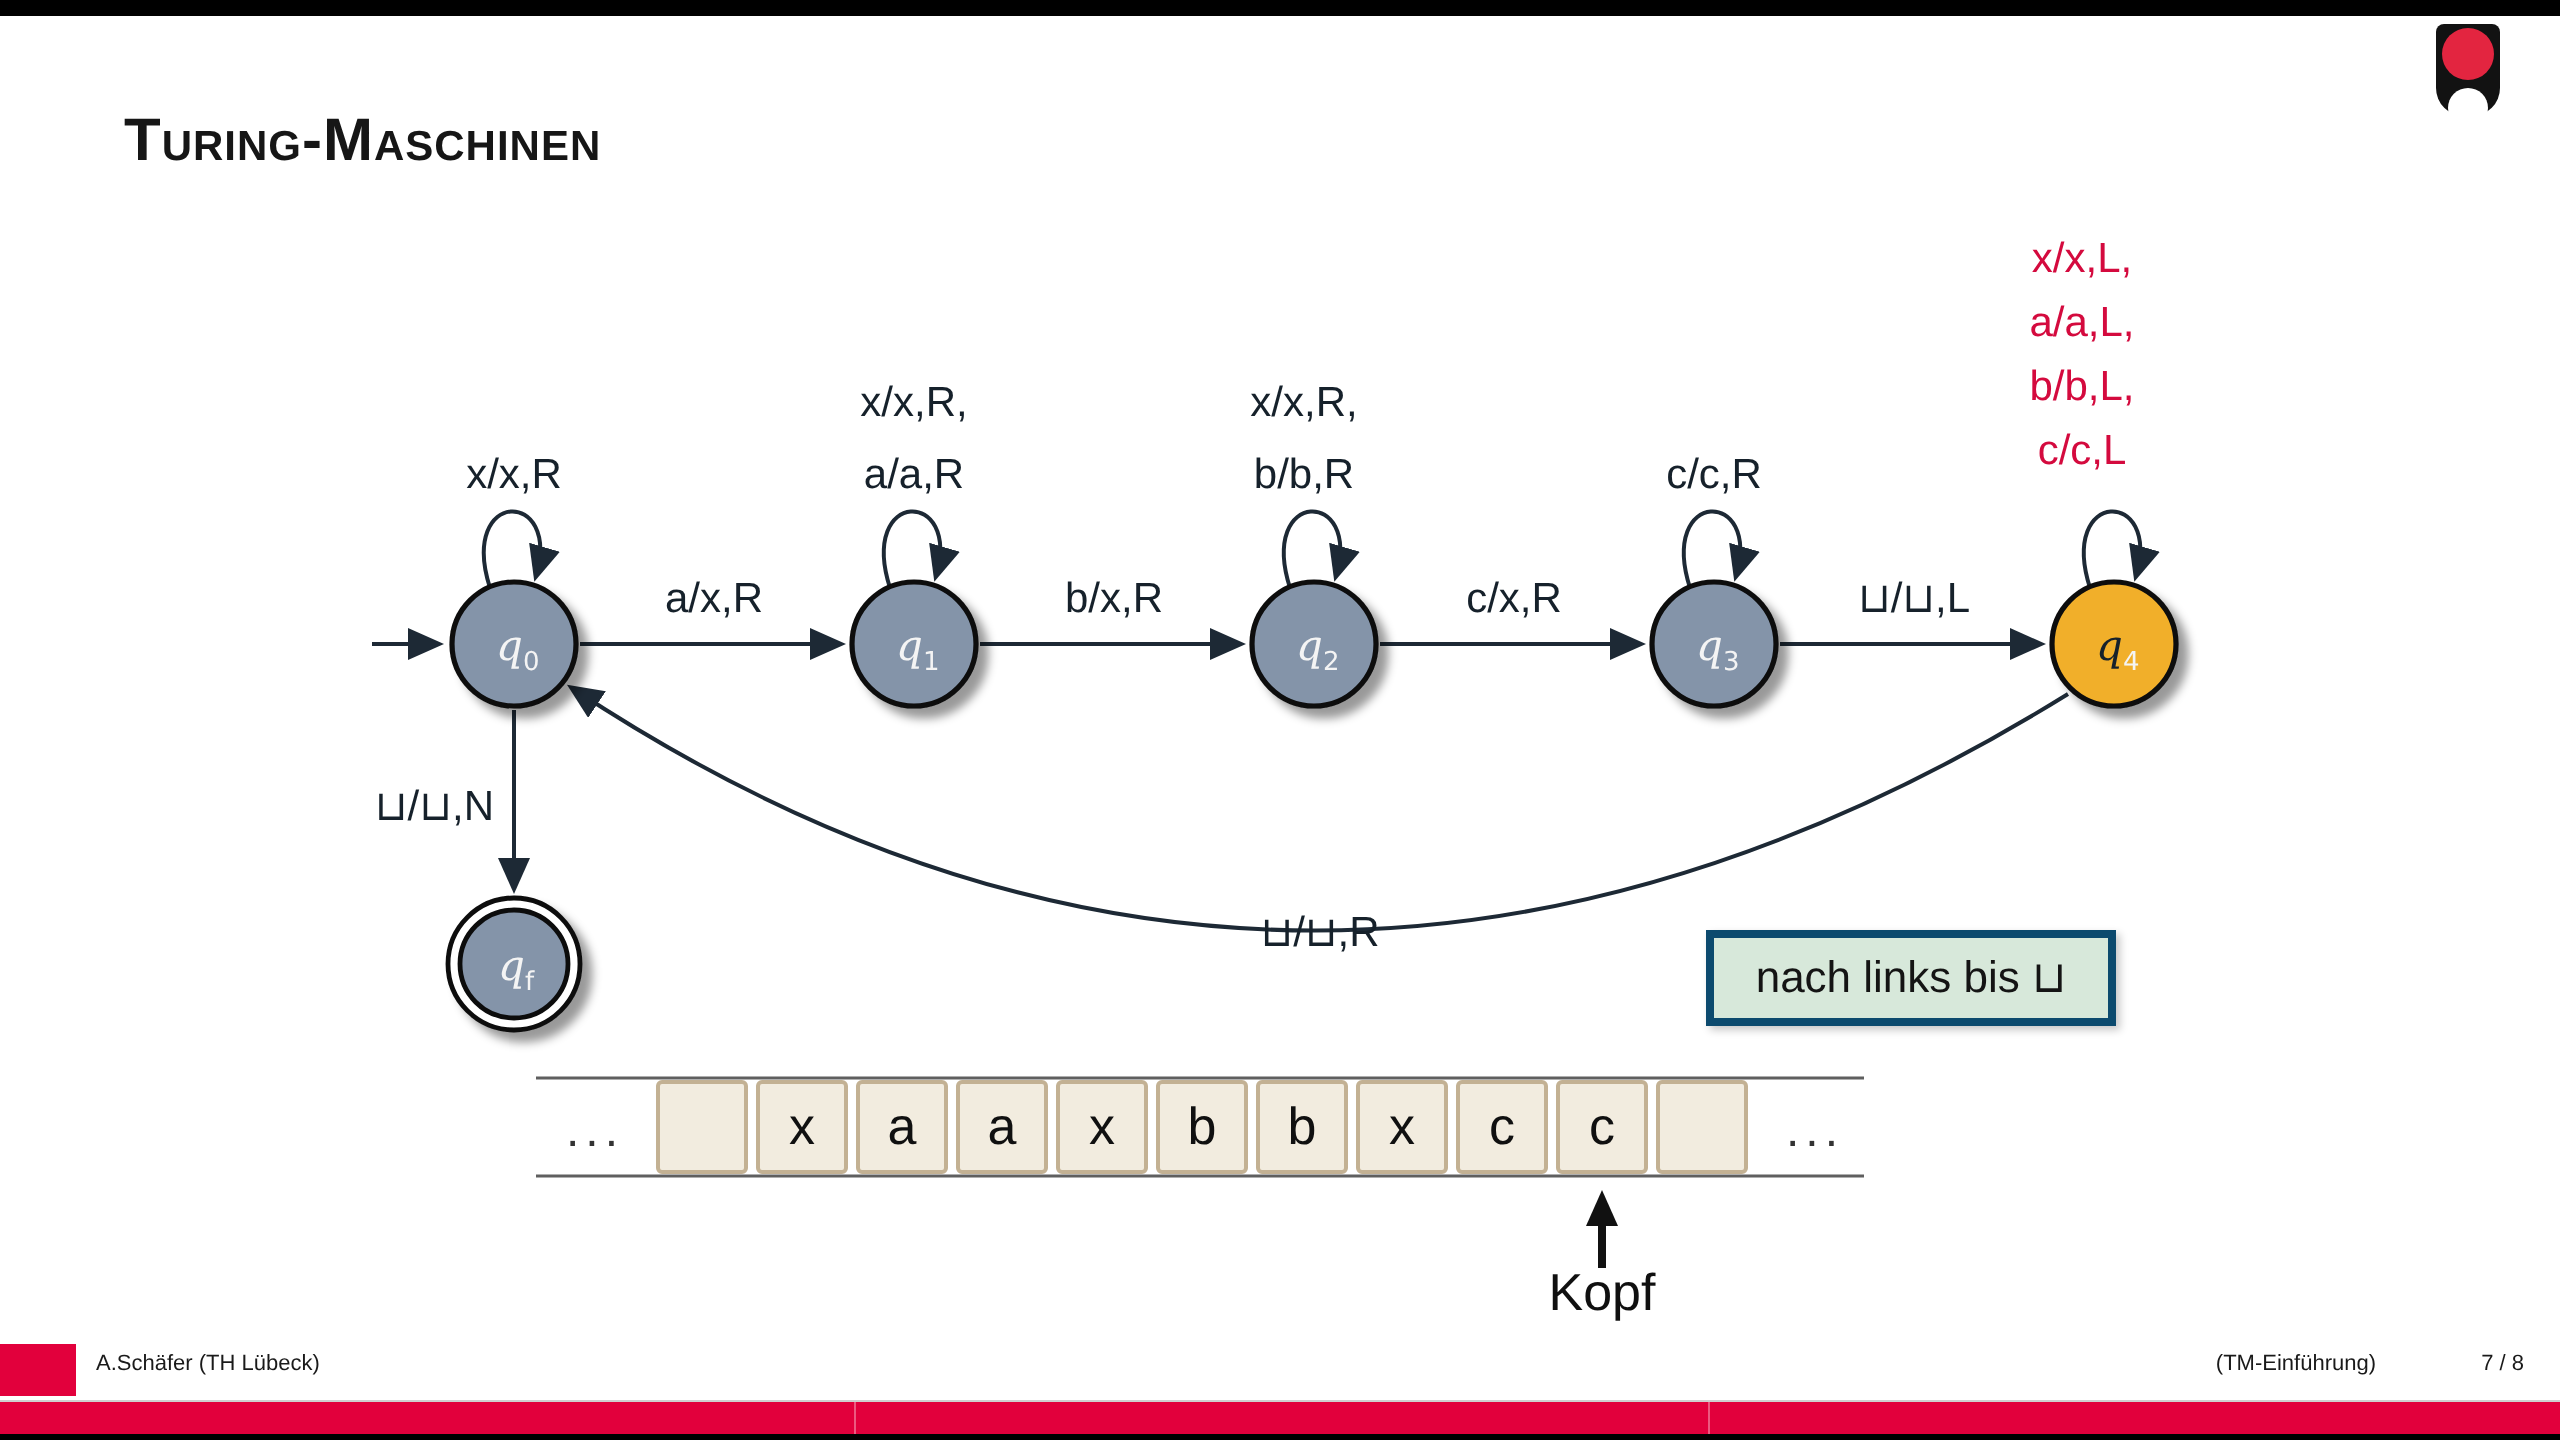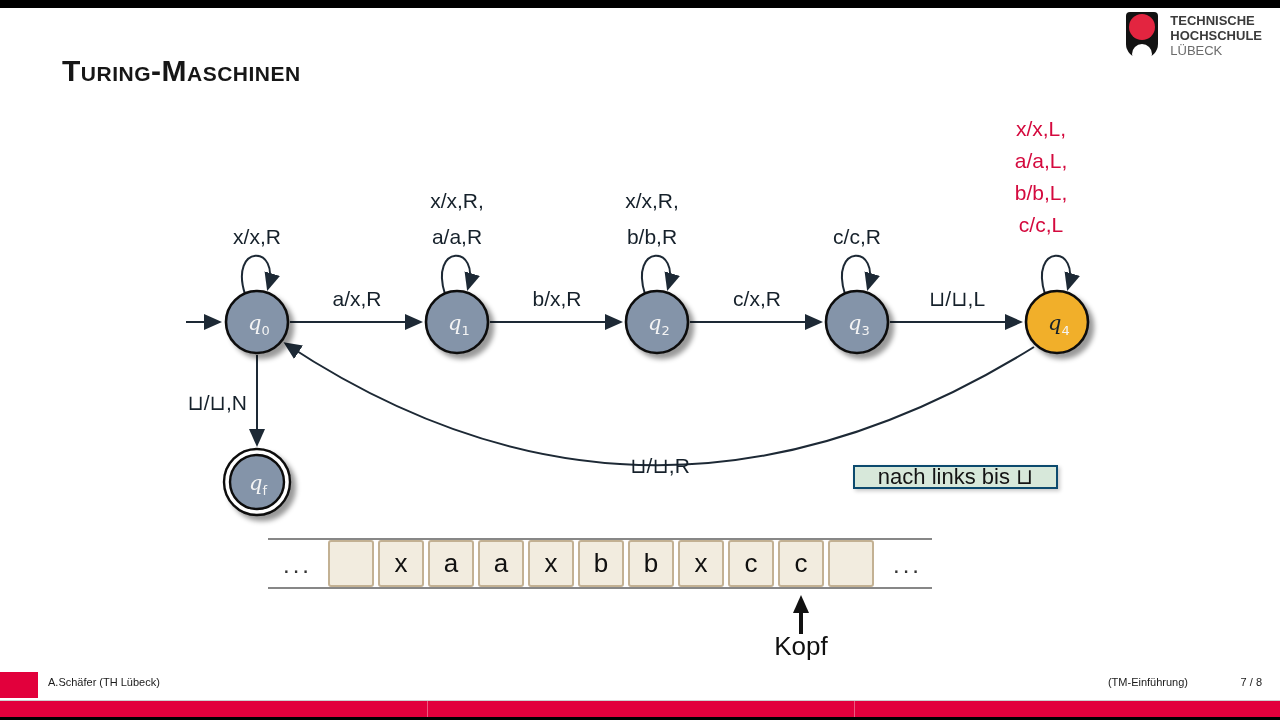--- a/index.html
+++ b/index.html
@@ -31,22 +31,22 @@
   svg text{font-family:"Liberation Sans","DejaVu Sans",sans-serif;}
   .edge-lbl{font-size:21px;fill:#16212b;}
   .red-lbl{font-size:21px;fill:#d40a3e;}
   .state-lbl{font-family:"DejaVu Serif",serif;font-style:italic;font-size:21px;fill:#f4f4f4;}
   .state-sub{font-family:"DejaVu Sans",sans-serif;font-style:normal;font-size:13px;fill:#f4f4f4;}
   .tape-lbl{font-size:26px;fill:#101010;}
   .dots{font-size:24px;fill:#333;letter-spacing:3px;}
   .kopf{font-size:26px;fill:#101010;}
 
   .note-box{
-    position:absolute;left:853px;top:465px;width:205px;height:24px;
-    background:#d7e8da;border:2px solid #0c4a6e;box-sizing:border-box;
+    position:absolute;left:853px;top:465px;width:205px;height:48px;
+    background:#d7e8da;border:4px solid #0c4a6e;box-sizing:border-box;
     display:flex;align-items:center;justify-content:center;
     font-size:22px;color:#141414;
     box-shadow:2px 2px 4px rgba(0,0,0,.22);
   }
 
   .footline{position:absolute;left:0;top:672px;width:1280px;height:28px;background:#fff;}
   .footline .red-block{position:absolute;left:0;top:0;width:38px;height:26px;background:#e2003c;}
   .foot-text{position:absolute;top:4px;font-size:11px;color:#1a1a1a;}
   .foot-author{left:48px;}
   .foot-section{right:92px;}
@@ -57,25 +57,20 @@
 
 <div class="bar-top"></div>
 
 <div class="slide-title">Turing-Maschinen</div>
 
 <div class="logo">
   <div class="logo-mark">
     <div class="blk"></div>
     <div class="notch"></div>
     <div class="dot"></div>
-  </div>
-  <div class="logo-text">
-    <div class="l1">TECHNISCHE</div>
-    <div class="l2">HOCHSCHULE</div>
-    <div class="l3">LÜBECK</div>
   </div>
 </div>
 
 <svg width="1280" height="720" viewBox="0 0 1280 720" style="position:absolute;left:0;top:0;">
   <defs>
     <marker id="arr" markerWidth="10" markerHeight="9" refX="7.5" refY="4" orient="auto">
       <path d="M0,0 L9,4 L0,8 z" fill="#1d2935"></path>
     </marker>
     <filter id="shadow" x="-30%" y="-30%" width="170%" height="170%">
       <feDropShadow dx="5" dy="5" stdDeviation="2.5" flood-color="#000" flood-opacity="0.4"></feDropShadow>

